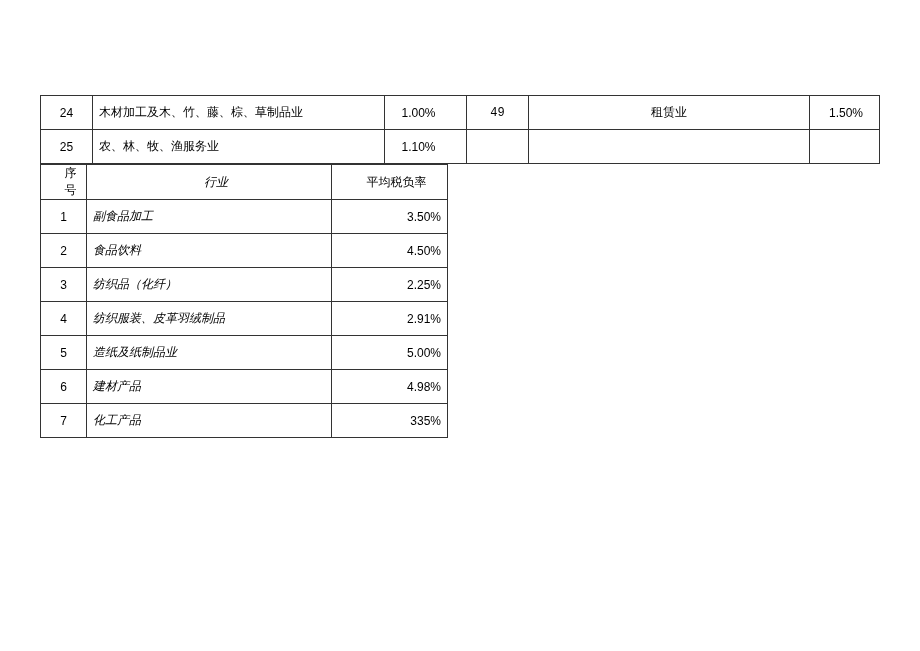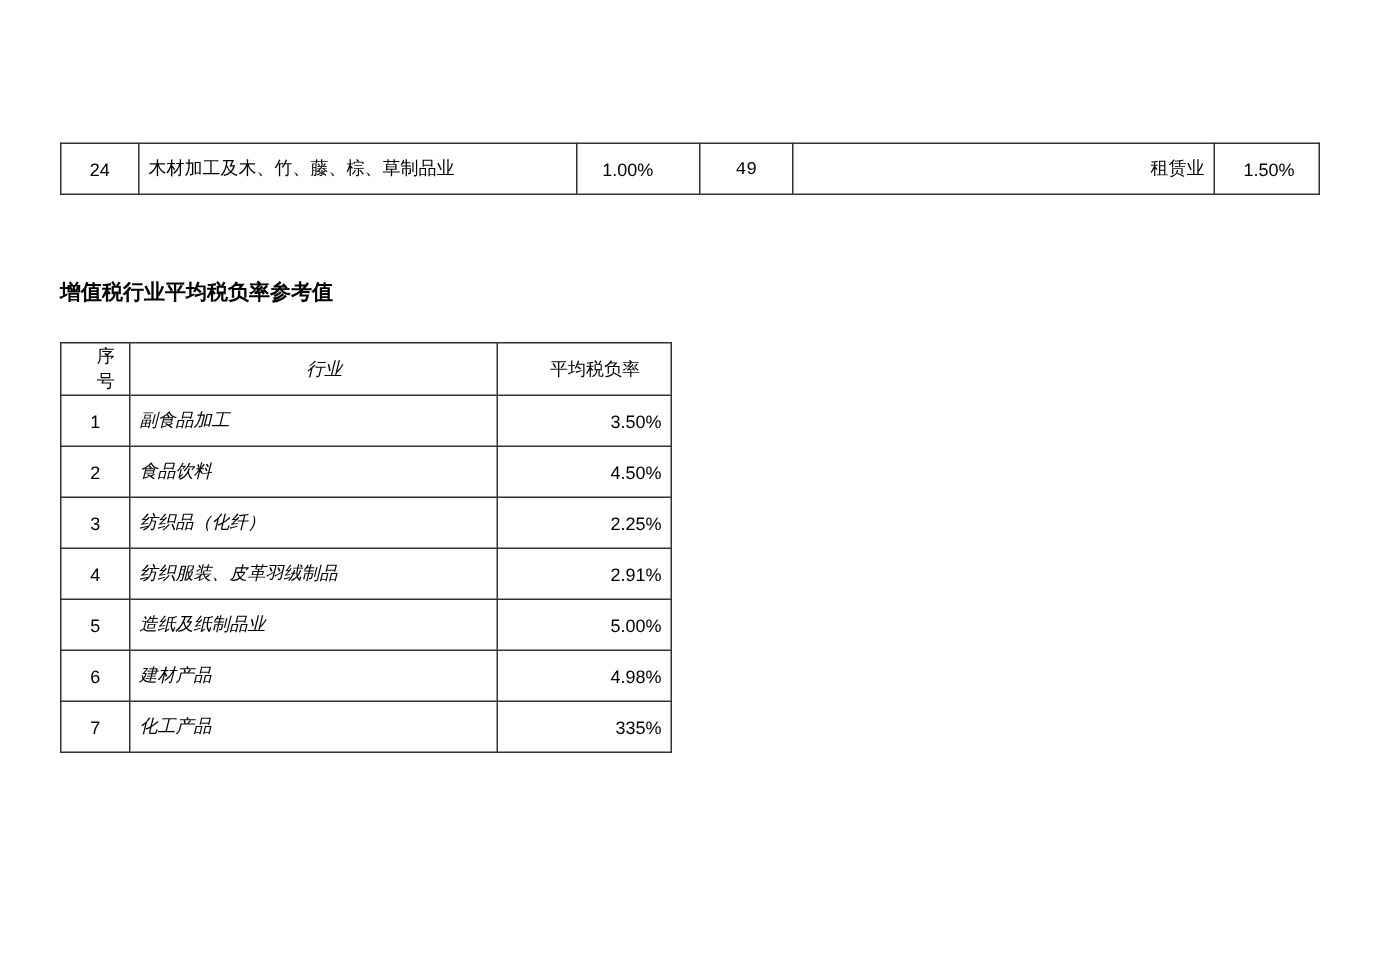--- a/index.html
+++ b/index.html
@@ -33,21 +33,21 @@
       font-weight: normal;
     }
     .top-table {
       width: 100%;
       border-radius: 15px;
     }
     .top-table .col-a { width: 52px; text-align: center; }
     .top-table .col-b { width: 292px; text-align: left; }
     .top-table .col-c { width: 82px; text-align: center; padding-right: 20px; }
     .top-table .col-d { width: 62px; text-align: center; font-family: Liberation Mono, monospace; }
-    .top-table .col-e { text-align: right; }
+    .top-table .col-e { text-align: center; }
     .top-table .col-f { width: 70px; text-align: right; padding-right: 16px; }
     .section-title {
       margin-top: 56px;
       margin-bottom: 24px;
       font-size: 14px;
       font-weight: bold;
     }
     .main-table {
       width: 408px;
     }
@@ -71,25 +71,32 @@
     <table class="top-table">
       <tbody id="top-body">
           <tr>
             <td class="col-a">24</td>
             <td class="col-b">木材加工及木、竹、藤、棕、草制品业</td>
             <td class="col-c">1.00%</td>
             <td class="col-d">49</td>
             <td class="col-e">租赁业</td>
             <td class="col-f">1.50%</td>
           </tr>
+          <tr>
+            <td class="col-a">25</td>
+            <td class="col-b">农、林、牧、渔服务业</td>
+            <td class="col-c">1.10%</td>
+            <td class="col-d"></td>
+            <td class="col-e"></td>
+            <td class="col-f"></td>
+          </tr>
         </tbody>
     </table>
   </div>
 
-  <div class="section-title">增值税行业平均税负率参考值</div>
 
   <table class="main-table">
     <thead>
       <tr>
         <th class="c1">序号</th>
         <th class="c2">行业</th>
         <th class="c3">平均税负率</th>
       </tr>
     </thead>
     <tbody id="main-body">

